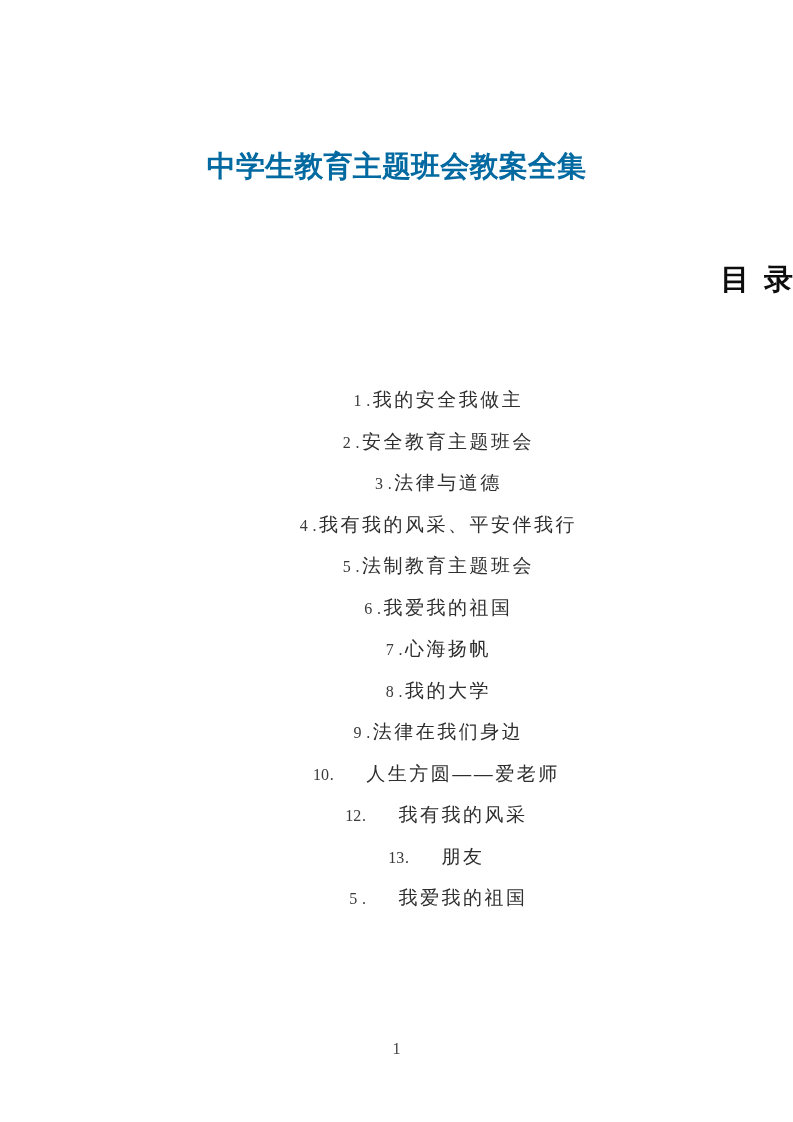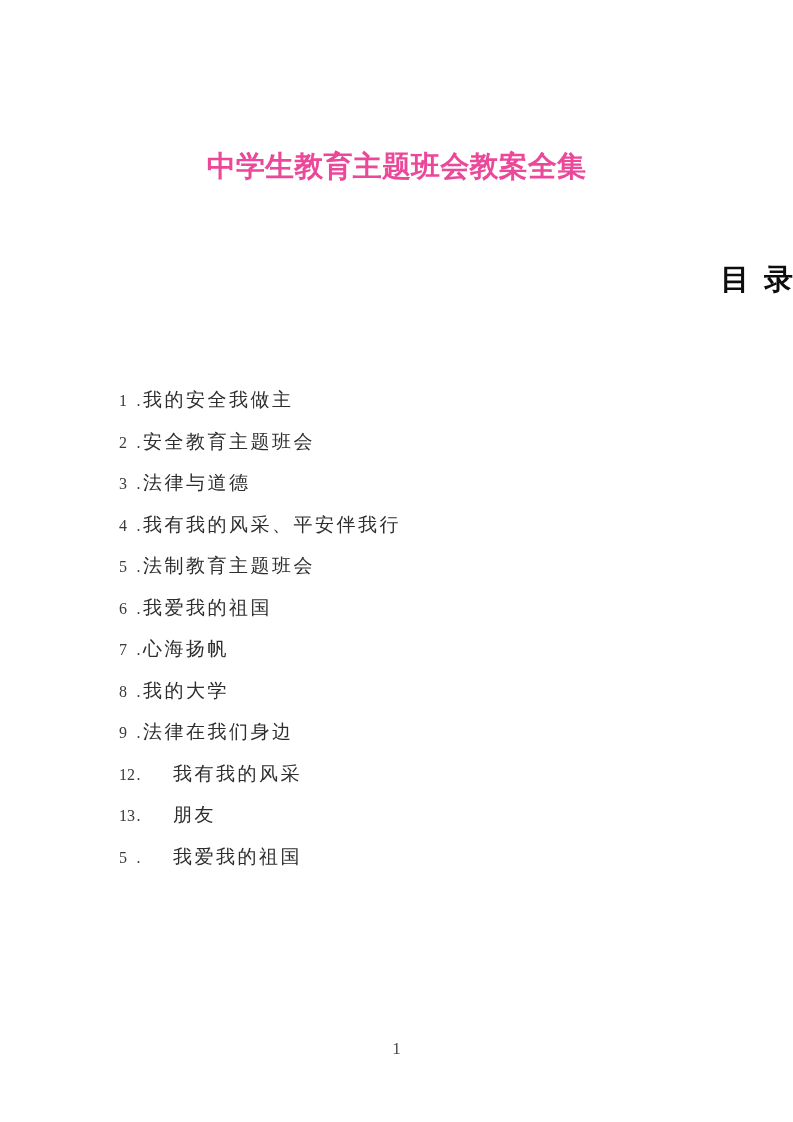--- a/index.html
+++ b/index.html
@@ -18,40 +18,41 @@
   .doc-title {
     position: absolute;
     top: 150px;
     left: 0;
     width: 100%;
     text-align: center;
     font-family: "Liberation Sans", "DejaVu Sans", sans-serif;
     font-size: 29px;
     line-height: 33px;
     font-weight: bold;
-    color: #ec4899;
+    color: #0369a1;
     letter-spacing: 0.2px;
   }
   .toc-heading {
     position: absolute;
     top: 262px;
     left: 0;
     width: 100%;
     text-align: right;
     font-family: "Liberation Sans", "DejaVu Sans", sans-serif;
     font-size: 29px;
     line-height: 34px;
     font-weight: bold;
     color: #0d0d0d;
   }
   .toc-list {
     position: absolute;
     top: 379px;
     left: 119px;
     right: 40px;
+    text-align: center;
   }
   .toc-item {
     height: 41.5px;
     line-height: 41.5px;
     white-space: pre;
   }
   .toc-item .num {
     display: inline-block;
     width: 17.5px;
     font-family: "Liberation Serif", "DejaVu Serif", serif;
@@ -97,20 +98,21 @@
   <div class="toc-list">
     <div class="toc-item"><span class="num">1</span><span class="sep">.</span><span class="text">我的安全我做主</span></div>
     <div class="toc-item"><span class="num">2</span><span class="sep">.</span><span class="text">安全教育主题班会</span></div>
     <div class="toc-item"><span class="num">3</span><span class="sep">.</span><span class="text">法律与道德</span></div>
     <div class="toc-item"><span class="num">4</span><span class="sep">.</span><span class="text">我有我的风采、平安伴我行</span></div>
     <div class="toc-item"><span class="num">5</span><span class="sep">.</span><span class="text">法制教育主题班会</span></div>
     <div class="toc-item"><span class="num">6</span><span class="sep">.</span><span class="text">我爱我的祖国</span></div>
     <div class="toc-item"><span class="num">7</span><span class="sep">.</span><span class="text">心海扬帆</span></div>
     <div class="toc-item"><span class="num">8</span><span class="sep">.</span><span class="text">我的大学</span></div>
     <div class="toc-item"><span class="num">9</span><span class="sep">.</span><span class="text">法律在我们身边</span></div>
+    <div class="toc-item"><span class="num">10</span><span class="sep">.</span><span class="text">人生方圆——爱老师</span></div>
     <div class="toc-item"><span class="num">12</span><span class="sep">.</span><span class="text">我有我的风采</span></div>
     <div class="toc-item"><span class="num">13</span><span class="sep">.</span><span class="text">朋友</span></div>
     <div class="toc-item"><span class="num">5</span><span class="sep">.</span><span class="text">我爱我的祖国</span></div>
   </div>
 
   <div class="page-number">1</div>
 
 </div>
 
 </body></html>

